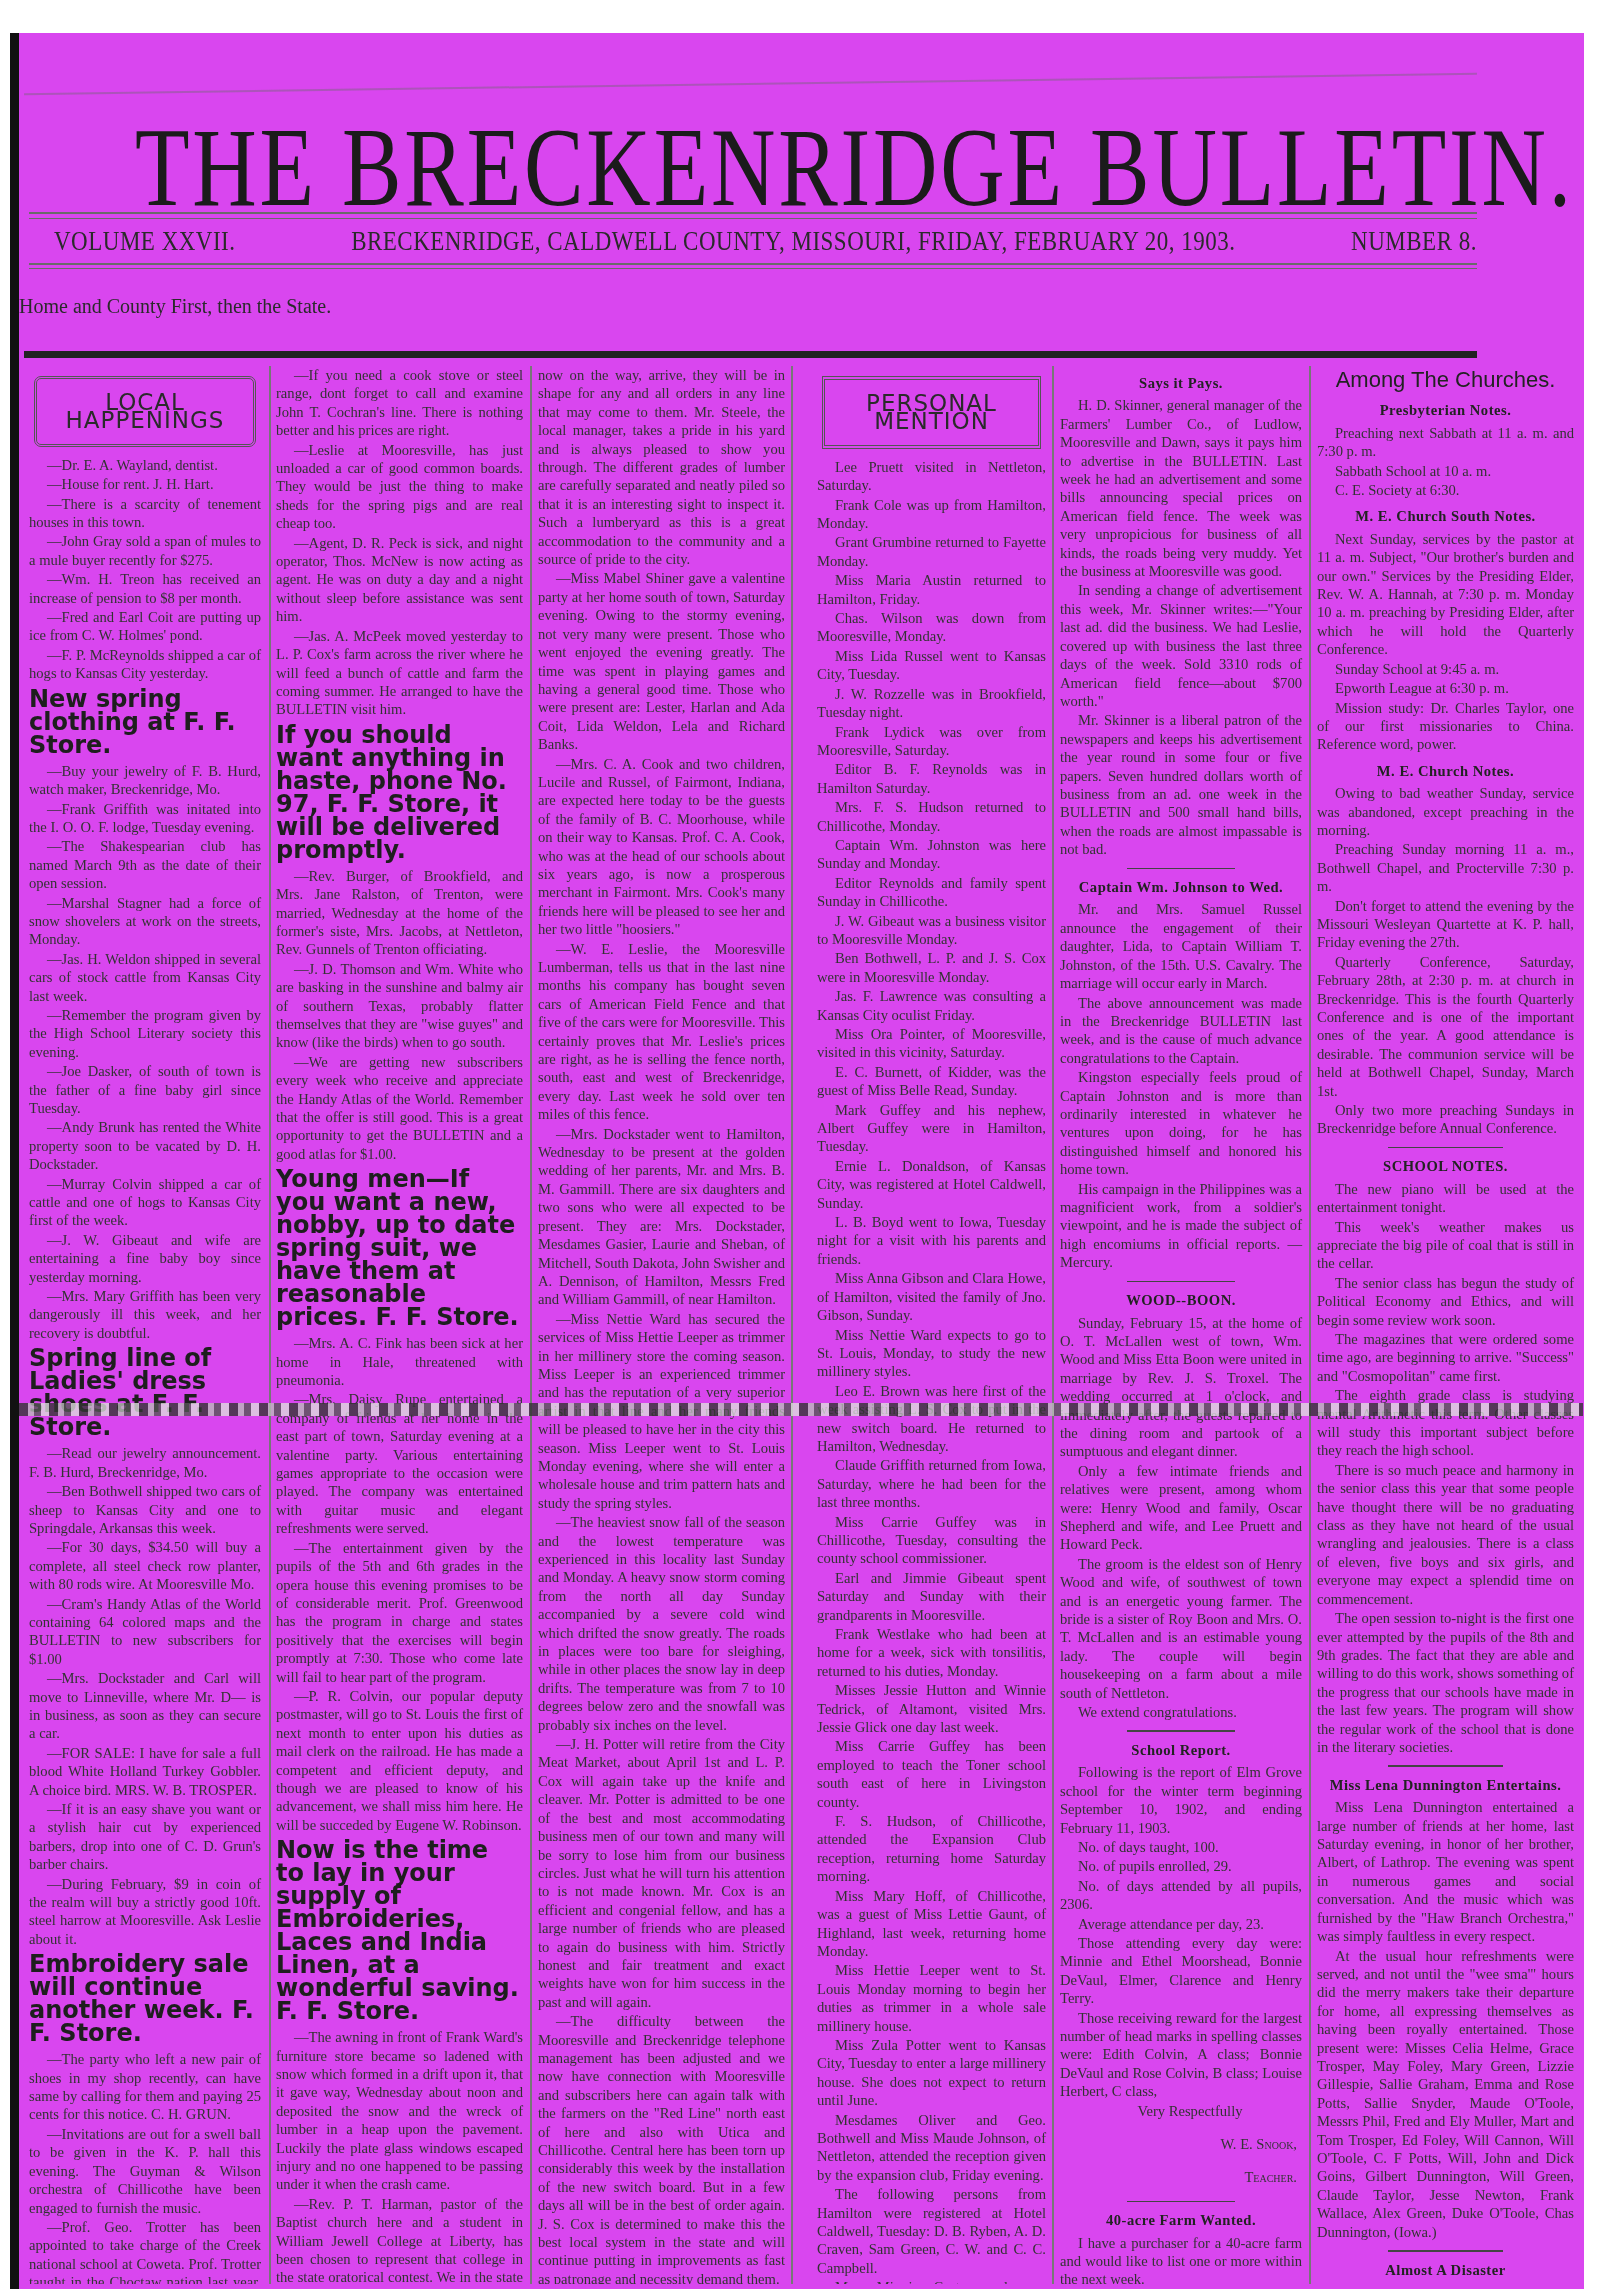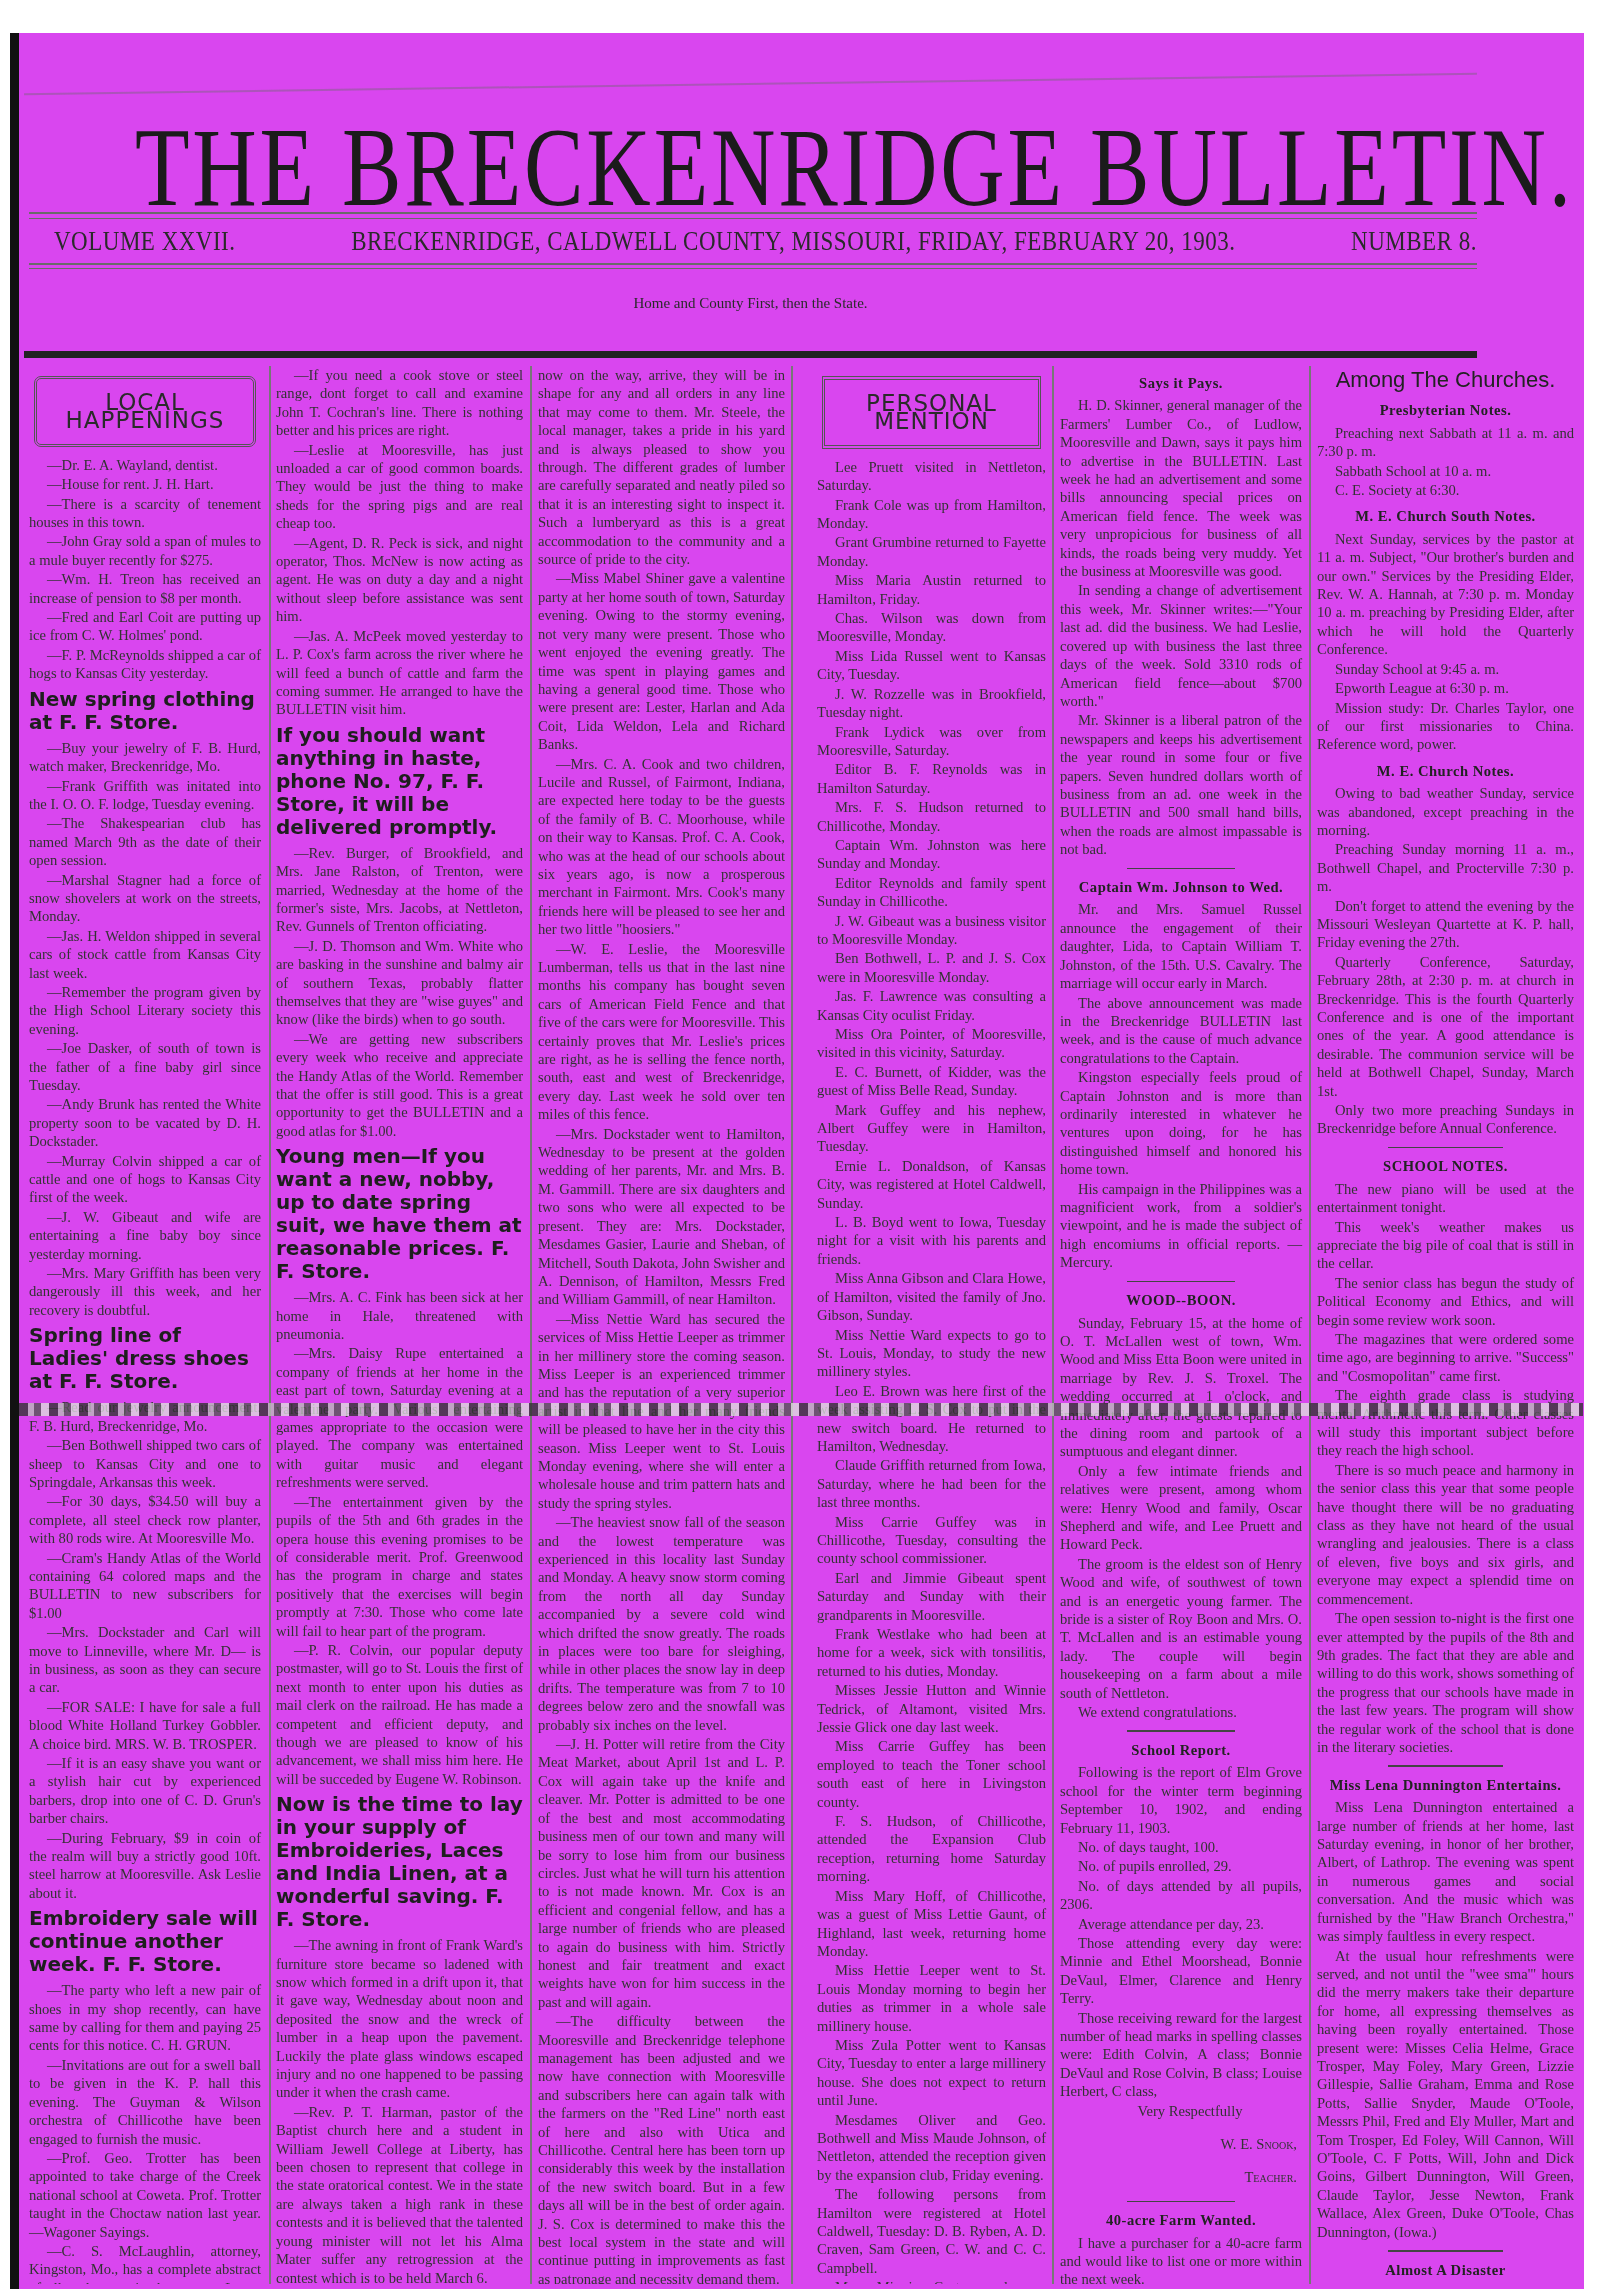--- a/index.html
+++ b/index.html
@@ -27,40 +27,40 @@
   }
   .rule { position:absolute; height:2px; background:#6a6a6a; }
   .dateline {
     position:absolute; left:35px; top:193px; width:1423px;
     display:flex; justify-content:space-between;
     font-family:"Liberation Serif", serif; font-size:23px;
     letter-spacing:0.5px; color:#2a2a2a; white-space:nowrap;
     transform:scaleY(1.2); transform-origin:left top;
   }
   .tagline {
-    position:absolute; left:0; width:1463px; top:262px; text-align:center;
-    font-family:"Liberation Serif", serif; font-size:15px; color:#2a2a2a;
+    position:absolute; left:0; width:1463px; top:262px; 
+    font-family:"Liberation Serif", serif; font-size:20px; color:#2a2a2a;
   }
   .heavy-rule {
     position:absolute; left:5px; top:318px; width:1453px; height:7px; background:#222;
   }
   .columns {
     position:absolute; left:0; top:333px; width:1564px; height:1918px;
   }
   .col {
     position:absolute; top:0; height:1918px; overflow:hidden;
     font-family:"Liberation Serif", serif; font-size:14.6px; line-height:18.4px;
     text-align:justify; color:#333;
     padding:0 5px; box-sizing:border-box;
   }
   .col-sep { position:absolute; top:0; width:1.5px; height:1918px; background:#777; }
   .p { text-indent:18px; margin:0 0 1px 0; }
   .ad {
     font-family:"DejaVu Sans", sans-serif; font-weight:bold;
-    font-size:20px; line-height:23px; color:#1e1e1e;
+    font-size:24px; line-height:23px; color:#1e1e1e;
     margin:5px 0; text-align:left;
   }
   .section-box {
     border:3px double #555; border-radius:7px;
     font-family:"DejaVu Sans", sans-serif; font-size:23px; letter-spacing:1px;
     padding:14px 10px; margin:10px 5px 9px 5px; text-align:center; color:#2a2a2a;
   }
   .section-box.square { border-radius:0; border-width:4px 3px; }
   .subhead {
     text-align:center; font-weight:bold; font-size:14.6px; margin:8px 0 4px 0;

